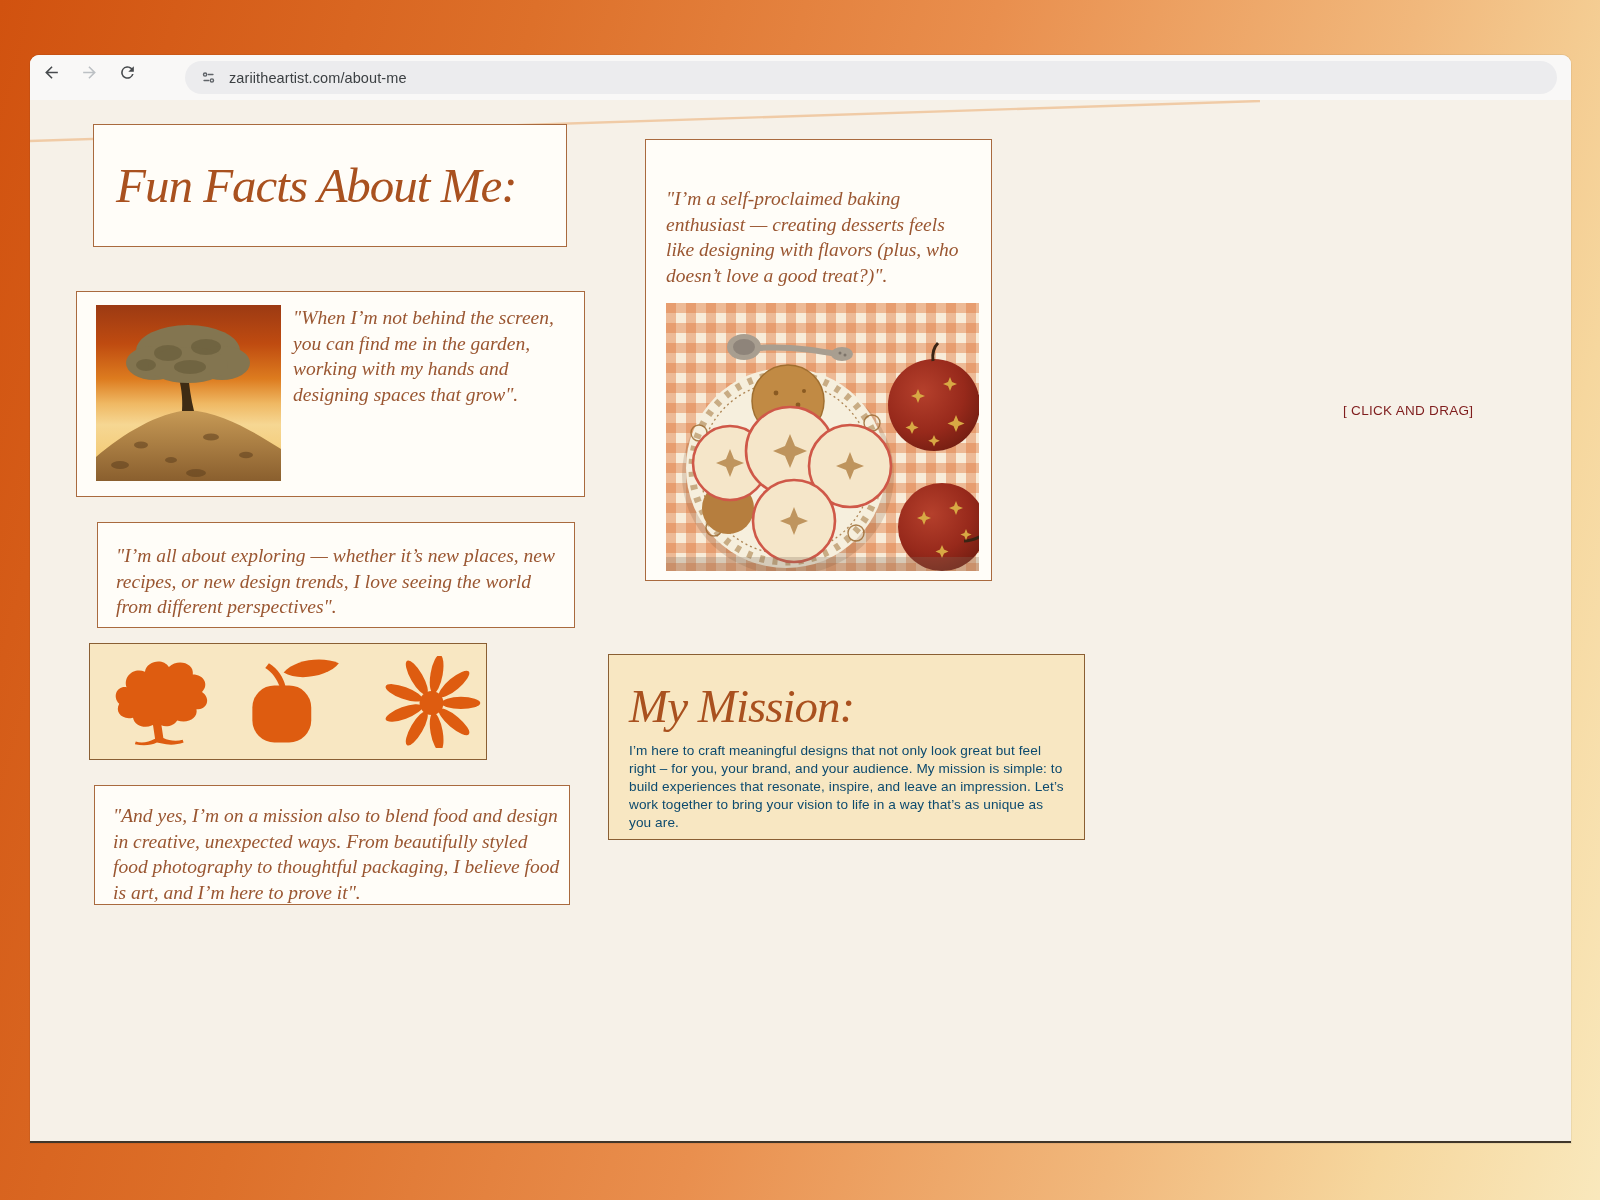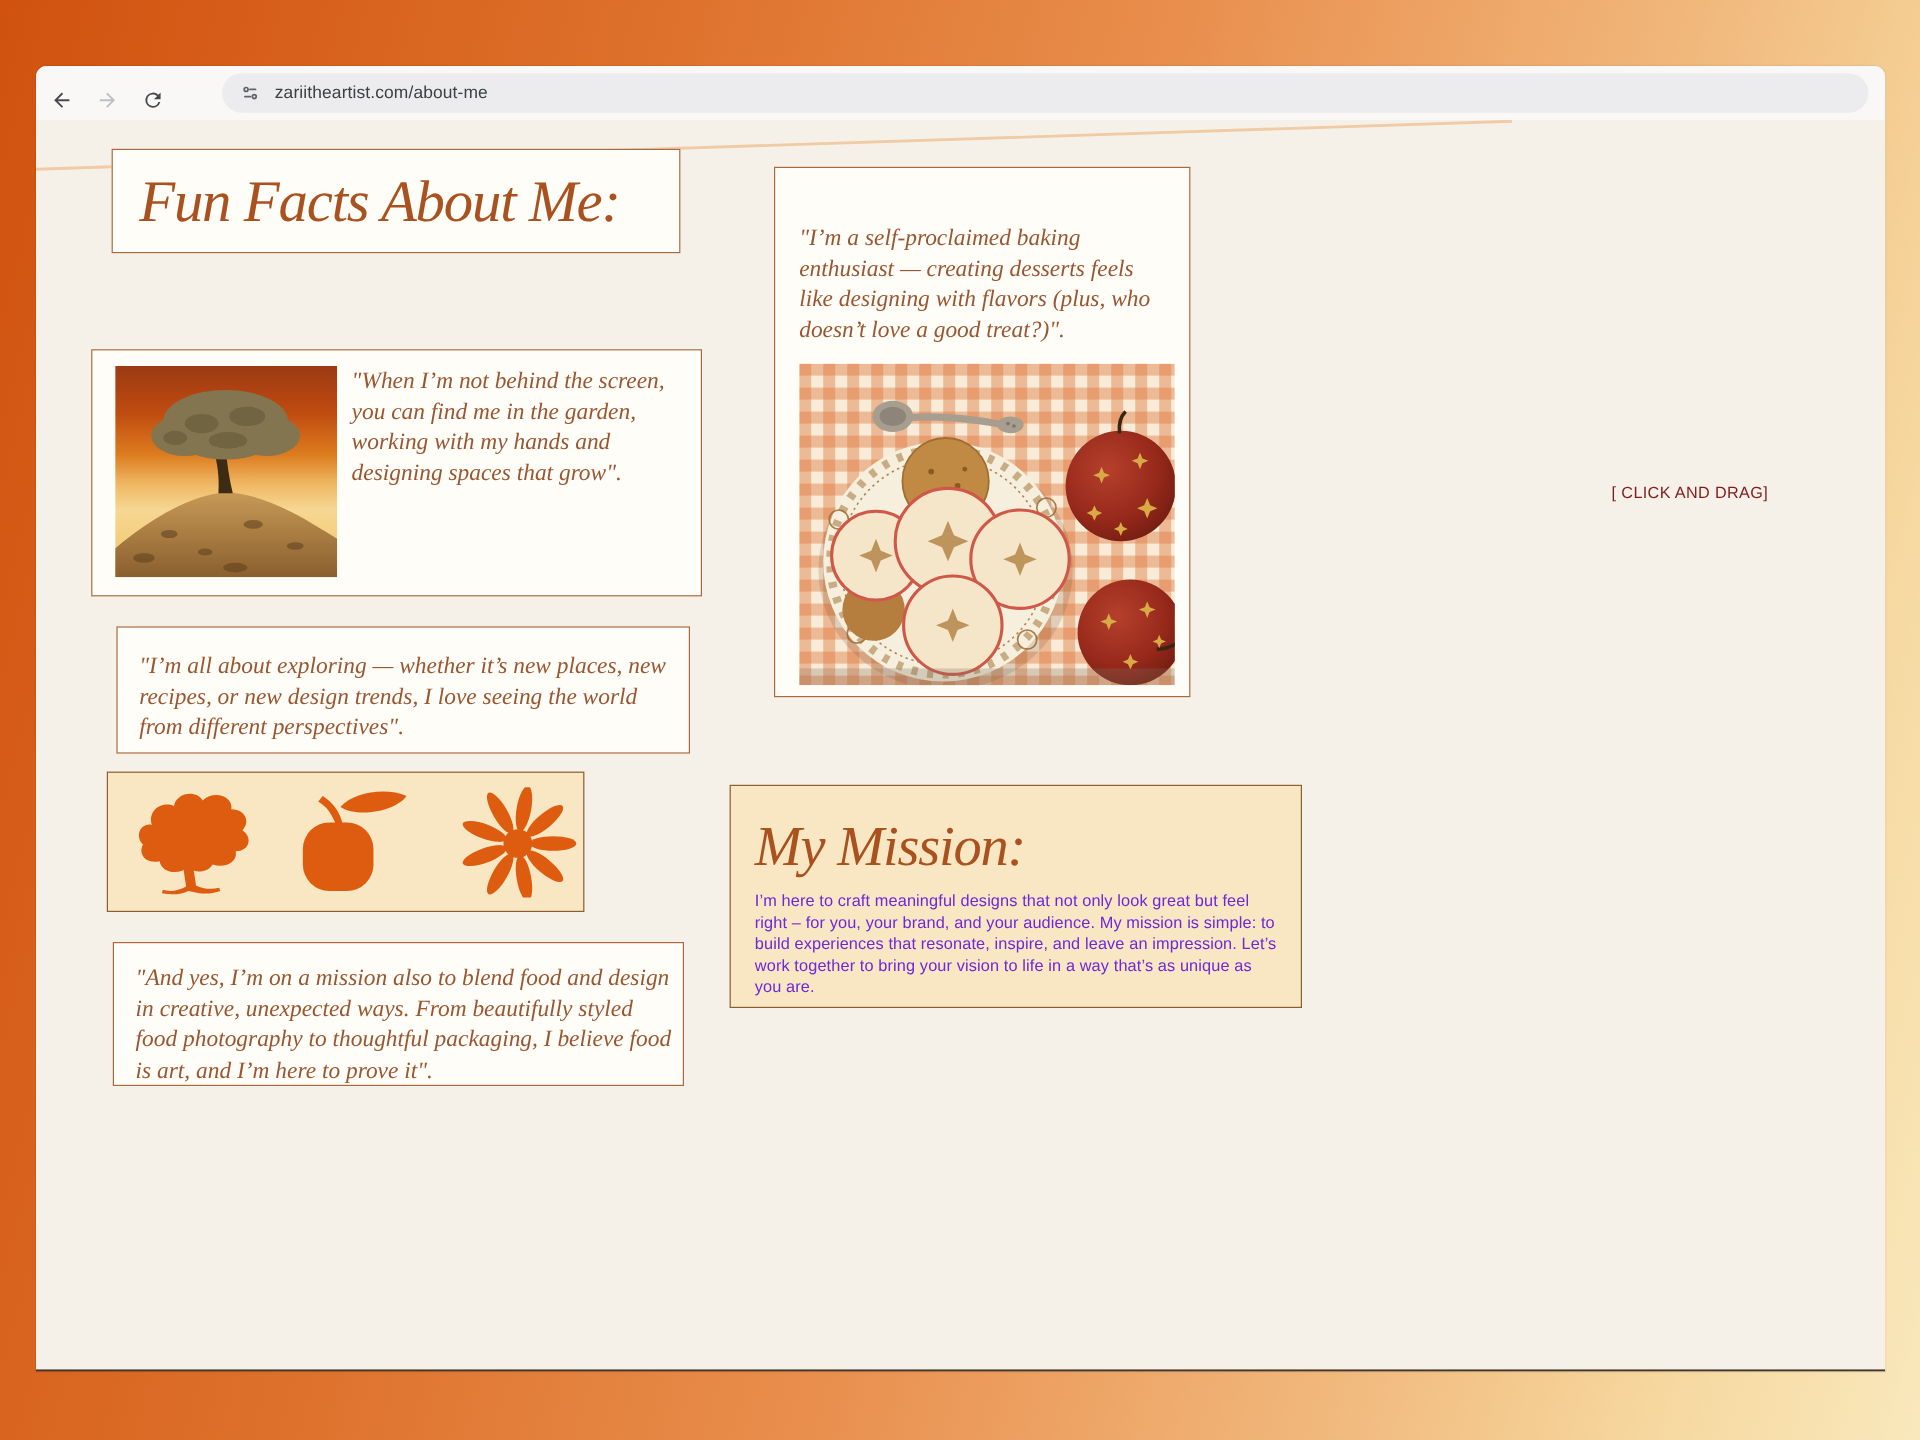--- a/index.html
+++ b/index.html
@@ -3,52 +3,52 @@
 <meta charset="utf-8">
 <style>
   html,body{margin:0;padding:0;width:1600px;height:1200px;overflow:hidden;
     font-family:"Liberation Sans",sans-serif;}
   .desktop{position:absolute;inset:0;
     background:linear-gradient(105deg,#d1520f 0%,#dd702a 28%,#e98f4e 52%,#f1b87c 74%,#f6d79e 88%,#f9e8bc 100%);}
   .browser-window{position:absolute;left:30px;top:55px;width:1541px;height:1086px;
     background:#f6f1e8;border-radius:9px 9px 0 0;overflow:hidden;
     border-bottom:2px solid #40362a;box-shadow:0 0 0 1px rgba(0,0,0,0.05);}
   .toolbar{position:absolute;left:0;top:0;width:100%;height:45px;background:#f9f8f7;
-    display:flex;align-items:flex-end;border-bottom:1px solid #e8e5e0;}
+    display:flex;align-items:flex-start;border-bottom:1px solid #e8e5e0;}
   .nav-btn{width:34px;height:34px;display:flex;align-items:center;justify-content:center;
     margin-left:4px;border-radius:50%;cursor:pointer;flex:0 0 auto;}
   .nav-btn svg{width:19px;height:19px;}
   .url-pill{position:absolute;left:155px;top:6px;height:33px;width:1372px;background:#ececee;
     border-radius:17px;display:flex;align-items:center;padding-left:10px;box-sizing:border-box;}
   .site-info{width:26px;height:26px;border-radius:50%;display:flex;align-items:center;justify-content:center;}
   .url-text{font-size:14.5px;color:#3c4043;margin-left:8px;letter-spacing:.1px;}
   .page{position:absolute;left:0;top:45px;width:1541px;height:1041px;background:#f6f1e8;}
   .deco-line{position:absolute;left:0;top:0;width:1541px;height:120px;pointer-events:none;}
   .card{position:absolute;box-sizing:border-box;background:#fffdf8;border:1px solid #a96a3e;}
   .card.yellow{background:#f8e7c2;border:1.5px solid #8a5f33;}
   .serif-quote{font-family:"Liberation Serif",serif;font-style:italic;color:#9a5631;
     font-size:19.5px;line-height:1.32;font-weight:500;}
   .big-heading{font-family:"Liberation Serif",serif;font-style:italic;color:#a9511f;
     font-weight:500;white-space:nowrap;}
-  .fun-facts-card{left:63px;top:24px;width:474px;height:87px;display:flex;align-items:center;}
+  .fun-facts-card{left:63px;top:24px;width:474px;height:123px;display:flex;align-items:center;}
   .fun-facts-card .big-heading{font-size:49px;padding-left:22px;letter-spacing:-1px;}
   .tree-card{left:46px;top:191px;width:509px;height:206px;}
   .tree-photo{position:absolute;left:19px;top:13px;width:185px;height:176px;}
   .tree-quote{position:absolute;left:216px;top:13px;width:268px;}
   .exploring-card{left:67px;top:422px;width:478px;height:106px;padding:20px 14px 0 18px;}
   .icons-card{left:59px;top:543px;width:398px;height:117px;display:flex;align-items:center;
     gap:32px;padding-left:20px;}
   .icons-card svg{height:92px;}
   .food-card{left:64px;top:685px;width:476px;height:120px;padding:17px 14px 0 18px;}
   .baking-card{left:615px;top:39px;width:347px;height:442px;}
   .baking-quote{position:absolute;left:20px;top:46px;width:302px;}
   .apples-photo{position:absolute;left:20px;top:163px;width:313px;height:268px;}
   .mission-card{left:578px;top:554px;width:477px;height:186px;padding:24px 20px 0 20px;}
   .mission-card .big-heading{font-size:47px;letter-spacing:-1px;}
-  .mission-body{margin-top:9px;font-size:13.6px;line-height:1.33;color:#6d28d9;width:436px;
+  .mission-body{margin-top:9px;font-size:13.6px;line-height:1.33;color:#0c4a6e;width:436px;
     letter-spacing:.1px;}
   .click-drag{position:absolute;left:1313px;top:256px;width:170px;font-size:13.5px;
     color:#7f1d1d;letter-spacing:.3px;margin-top:47px;}
 </style>
 </head>
 <body>
 
 <div class="desktop">
   <div class="browser-window">
 

